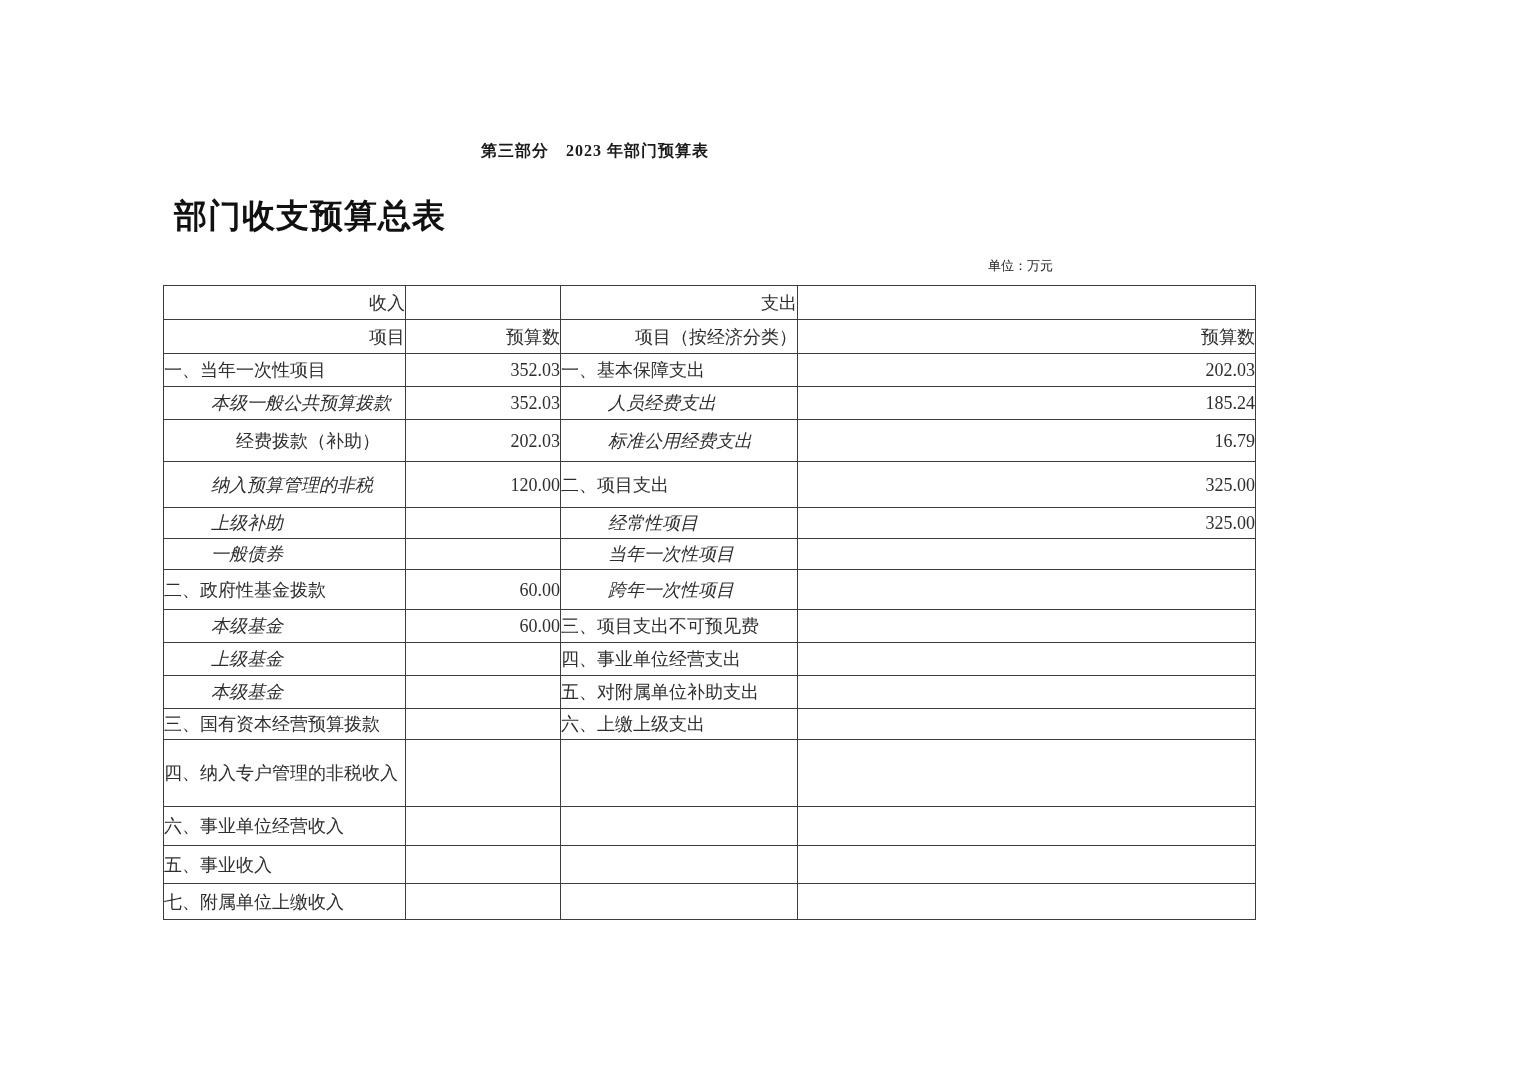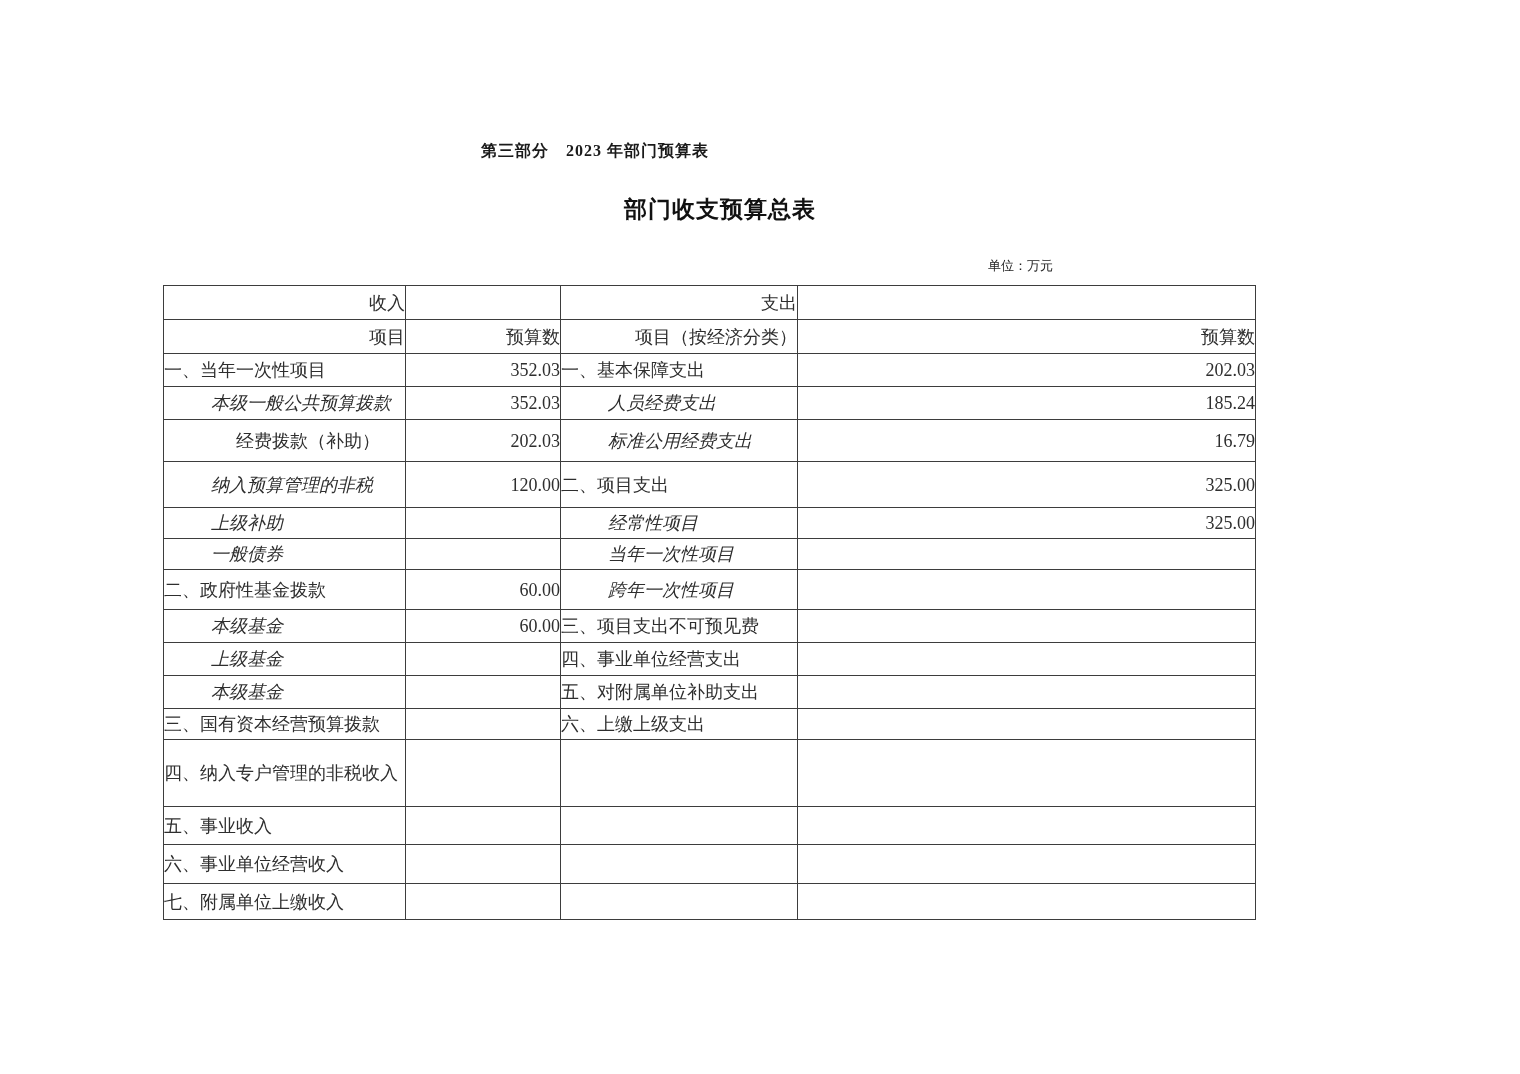--- a/index.html
+++ b/index.html
@@ -24,22 +24,21 @@
     font-weight: 700;
     color: #1a1a1a;
     letter-spacing: 1px;
     white-space: nowrap;
   }
   .main-title {
     position: absolute;
     left: 174px;
     top: 194px;
     width: 1092px;
-    text-align: center;
-    font-size: 23px;
+    font-size: 33px;
     font-weight: 700;
     color: #111111;
     letter-spacing: 1px;
     white-space: nowrap;
   }
   .unit-label {
     position: absolute;
     left: 988px;
     top: 257px;
     font-size: 13px;
@@ -164,28 +163,28 @@
         <td class="c"></td>
         <td class="l">六、上缴上级支出</td>
         <td class="c"></td>
       </tr>
       <tr style="height:67px">
         <td class="l">四、纳入专户管理的非税收入</td>
         <td class="c"></td>
         <td class="l"></td>
         <td class="c"></td>
       </tr>
-      <tr style="height:38px">
-        <td class="l">五、事业收入</td>
+      <tr style="height:39px">
+        <td class="l">六、事业单位经营收入</td>
         <td class="c"></td>
         <td class="l"></td>
         <td class="c"></td>
       </tr>
-      <tr style="height:39px">
-        <td class="l">六、事业单位经营收入</td>
+      <tr style="height:38px">
+        <td class="l">五、事业收入</td>
         <td class="c"></td>
         <td class="l"></td>
         <td class="c"></td>
       </tr>
       <tr style="height:36px">
         <td class="l">七、附属单位上缴收入</td>
         <td class="c"></td>
         <td class="l"></td>
         <td class="c"></td>
       </tr>

